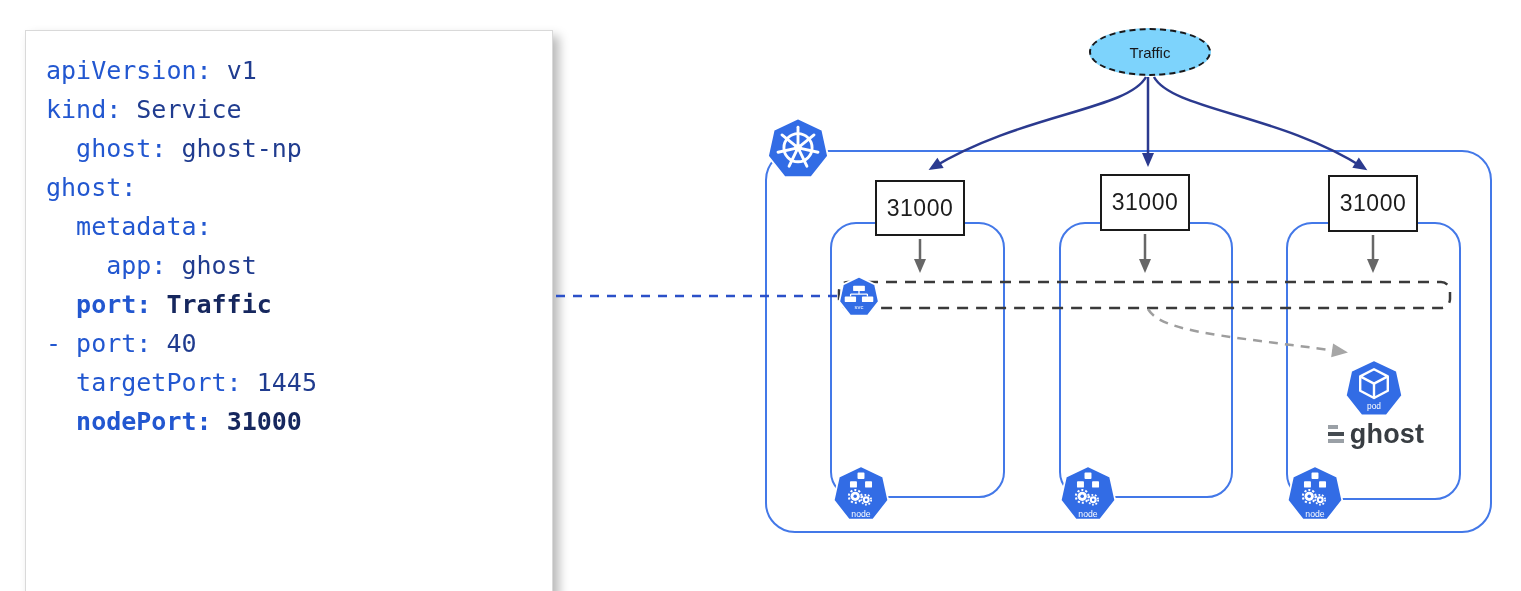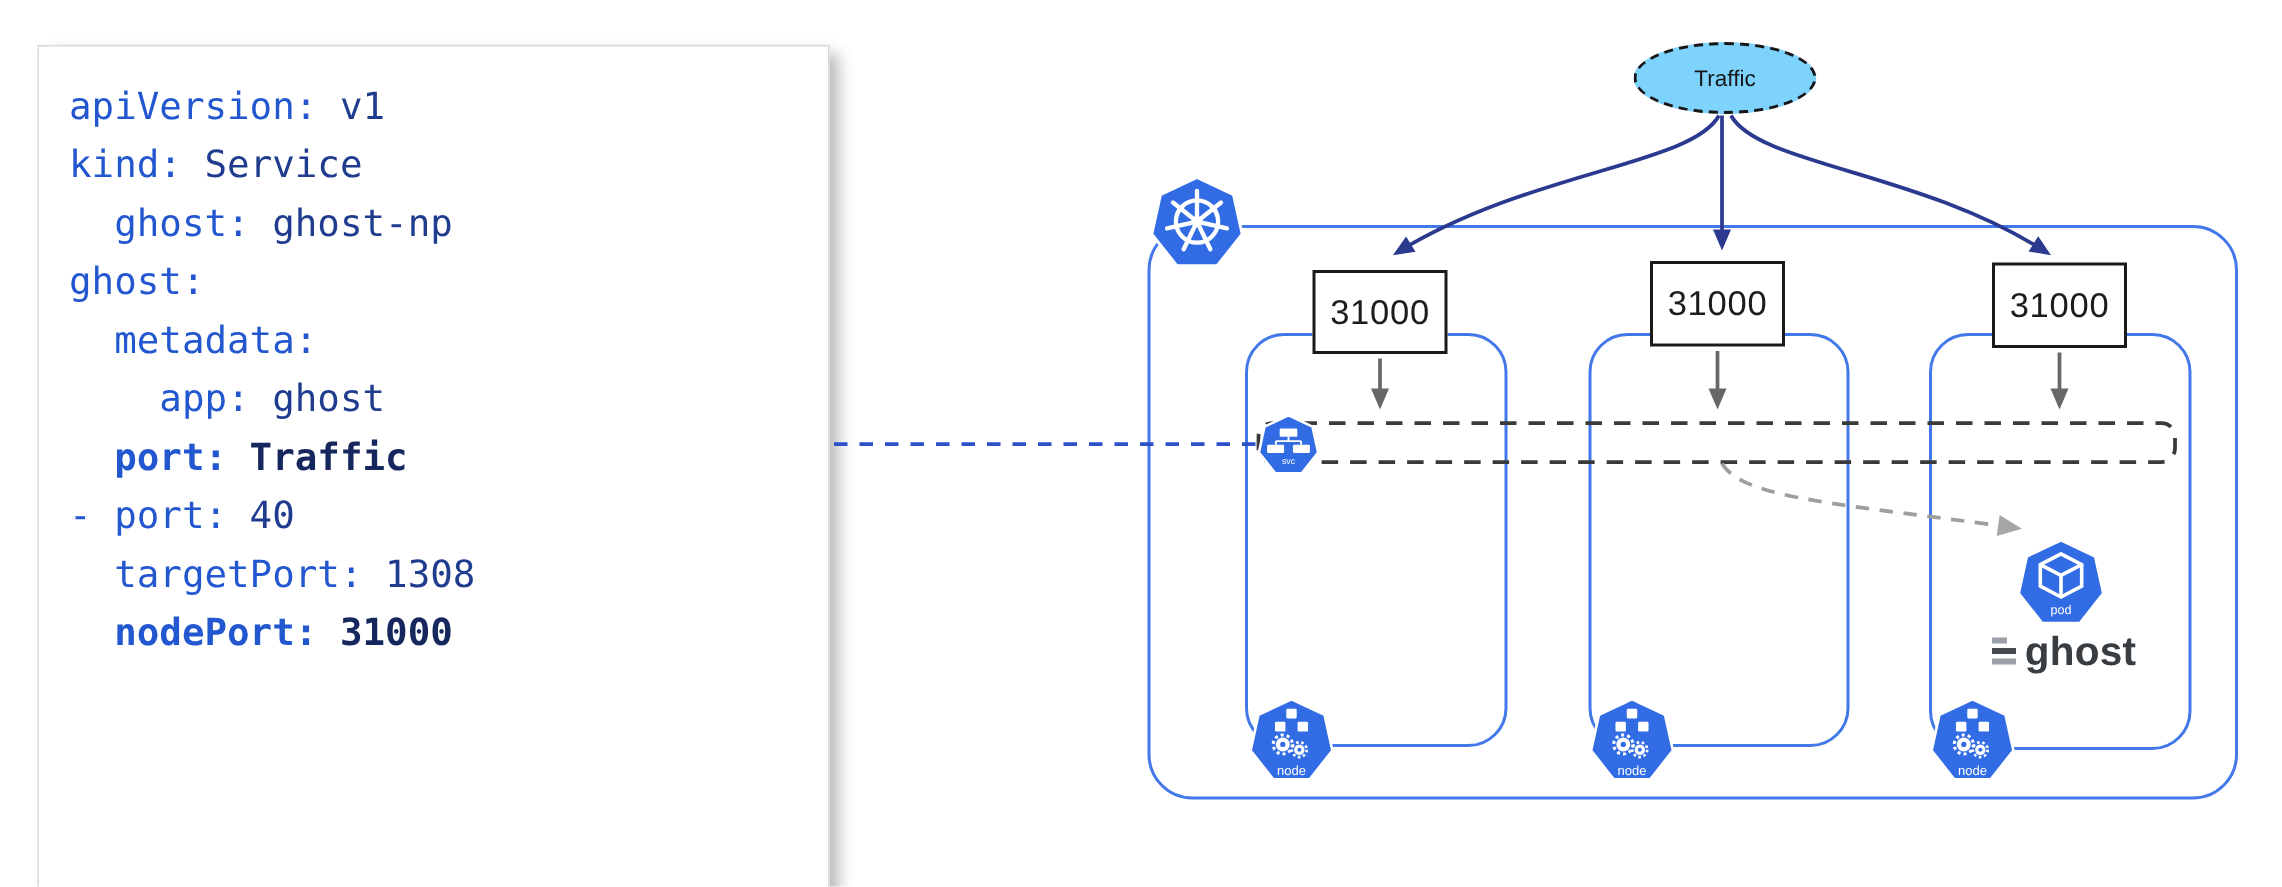--- a/index.html
+++ b/index.html
@@ -65,21 +65,21 @@
 
   <div class="code-card">
     <div class="code-line"><span class="k">apiVersion:</span><span class="v"> v1</span></div>
     <div class="code-line"><span class="k">kind:</span><span class="v"> Service</span></div>
     <div class="code-line"><span class="k">  ghost:</span><span class="v"> ghost-np</span></div>
     <div class="code-line"><span class="k">ghost:</span><span class="v"></span></div>
     <div class="code-line"><span class="k">  metadata:</span><span class="v"></span></div>
     <div class="code-line"><span class="k">    app:</span><span class="v"> ghost</span></div>
     <div class="code-line bold"><span class="k">  port:</span><span class="v"> Traffic</span></div>
     <div class="code-line"><span class="k">- port:</span><span class="v"> 40</span></div>
-    <div class="code-line"><span class="k">  targetPort:</span><span class="v"> 1308</span></div>
+    <div class="code-line"><span class="k">  targetPort:</span><span class="v"> 1445</span></div>
     <div class="code-line bold"><span class="k">  nodePort:</span><span class="v"> 31000</span></div>
   </div>
 
   <div class="cluster-box"></div>
   <div class="node-box" style="left:830px; top:222px; width:175px; height:276px;"></div>
   <div class="node-box" style="left:1059px; top:222px; width:174px; height:276px;"></div>
   <div class="node-box" style="left:1286px; top:222px; width:175px; height:278px;"></div>
 
   <svg class="arrow-layer" viewBox="0 0 1521 591">
     <defs>

